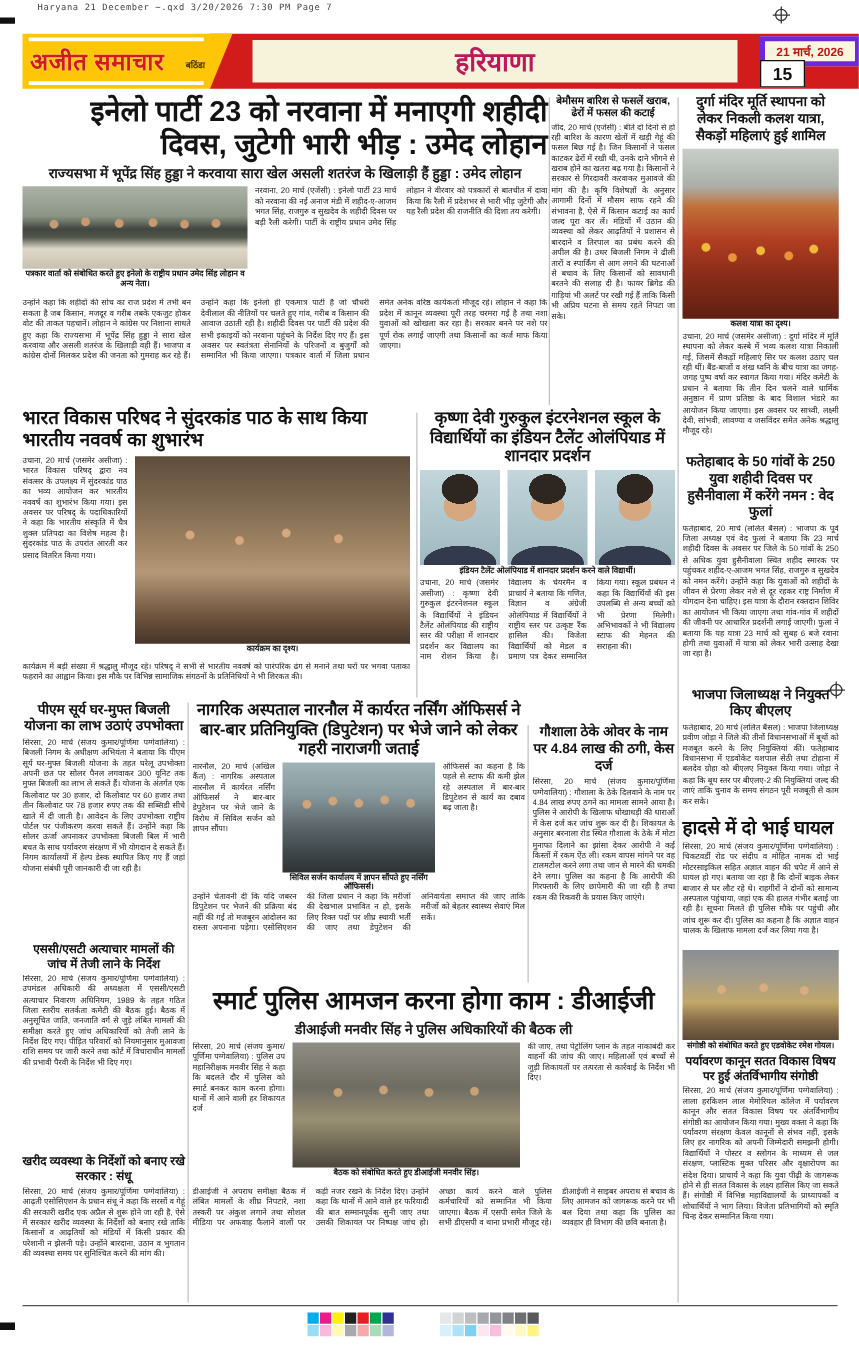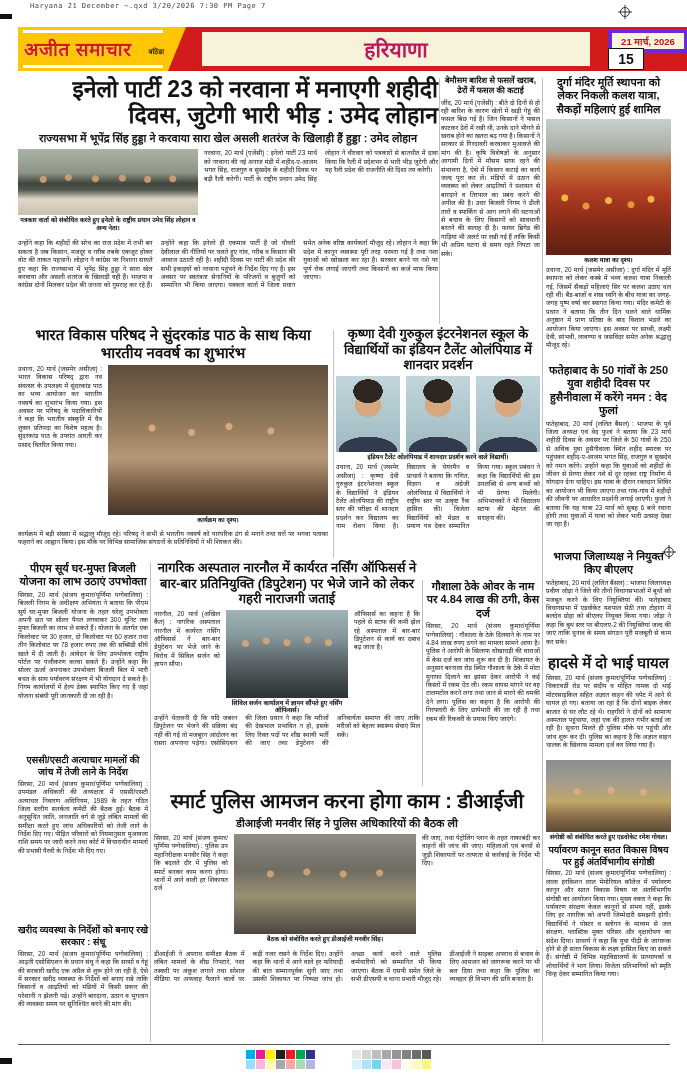--- a/index.html
+++ b/index.html
@@ -32,21 +32,21 @@
               border:4px solid #6d28d9; color:#c01414; font-size:9.5px; font-weight:800;
               display:flex; align-items:center; justify-content:center; }
   .pageno-box { position:absolute; left:2px; top:21px; width:34px; height:20px; background:#fff;
                 border:1.5px solid #111; color:#111; font-size:14px; font-weight:800;
                 display:flex; align-items:center; justify-content:center; }
 
   
   .h-xl { font-size:23px; line-height:1.14; font-weight:800; text-align:right; color:#131313; }
   .h-lg { font-size:20px; line-height:1.15; font-weight:800; text-align:center; color:#131313; }
   .h-md { font-size:13px; line-height:1.2; font-weight:800; text-align:center; color:#131313; }
-  .h-md2{ font-size:15px; line-height:1.2; font-weight:800; text-align:center; color:#131313; }
+  .h-md2{ font-size:15px; line-height:1.2; font-weight:800; text-align:left; color:#131313; }
   .h-sm { font-size:11px; line-height:1.22; font-weight:800; text-align:center; color:#131313; }
   .h-xs { font-size:9.5px; line-height:1.25; font-weight:800; text-align:center; color:#131313; }
   .h-tiny{ font-size:8.2px; line-height:1.25; font-weight:800; text-align:center; color:#131313; }
   .sub  { font-size:11px; font-weight:800; text-align:center; margin-top:2px; color:#181818; }
   .bt   { font-size:6.4px; line-height:1.31; text-align:justify; color:#1c1c1c; overflow:hidden; }
   .cap  { font-size:6.4px; font-weight:bold; text-align:center; line-height:1.2; margin-top:1px; color:#111; }
   .photo{ width:100%; background:#999; }
   .vr   { position:absolute; width:1px; background:#c2c2c2; }
 
   

